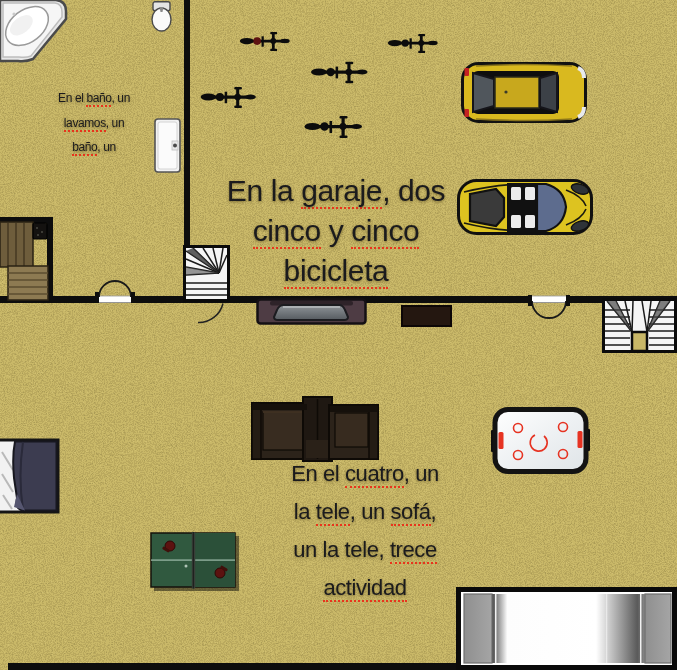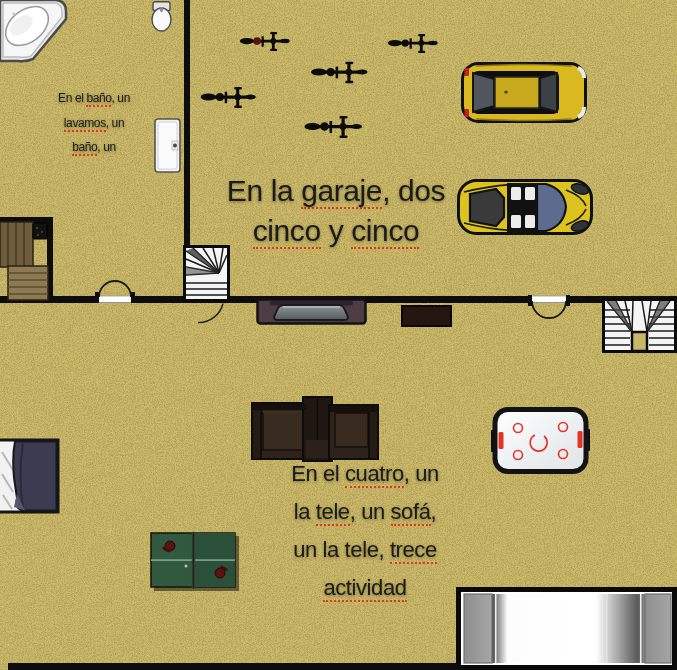--- a/index.html
+++ b/index.html
@@ -362,20 +362,21 @@
   </svg>
 
   <div class="label" id="label-bathroom">
       <div class="tline"><span>En el </span><span class="mis">baño</span><span>, un</span></div>
       <div class="tline"><span class="mis">lavamos</span><span>, un</span></div>
       <div class="tline"><span class="mis">baño</span><span>, un</span></div>
     </div>
   <div class="label" id="label-garage">
       <div class="tline"><span>En la </span><span class="mis">garaje</span><span>, dos</span></div>
       <div class="tline"><span class="mis">cinco</span><span> y </span><span class="mis">cinco</span></div>
+      <div class="tline"><span class="mis">bicicleta</span></div>
     </div>
   <div class="label" id="label-room">
       <div class="tline"><span>En el </span><span class="mis">cuatro</span><span>, un</span></div>
       <div class="tline"><span>la </span><span class="mis">tele</span><span>, un </span><span class="mis">sofá</span><span>,</span></div>
       <div class="tline"><span>un la tele, </span><span class="mis">trece</span></div>
       <div class="tline"><span class="mis">actividad</span></div>
     </div>
 
 </div>
 

